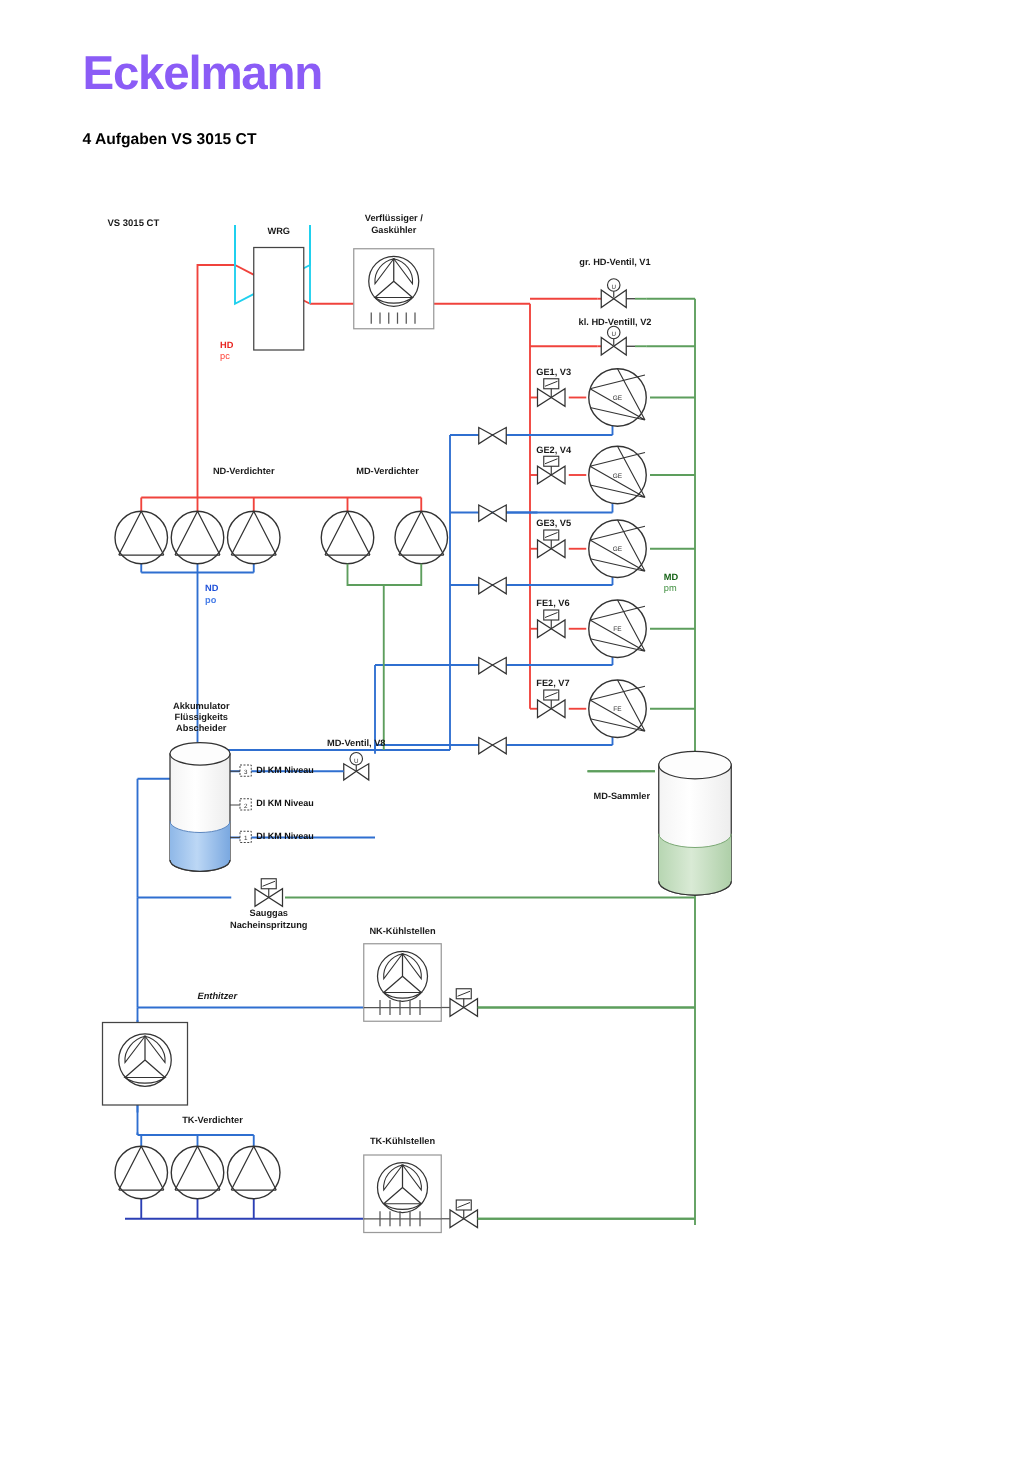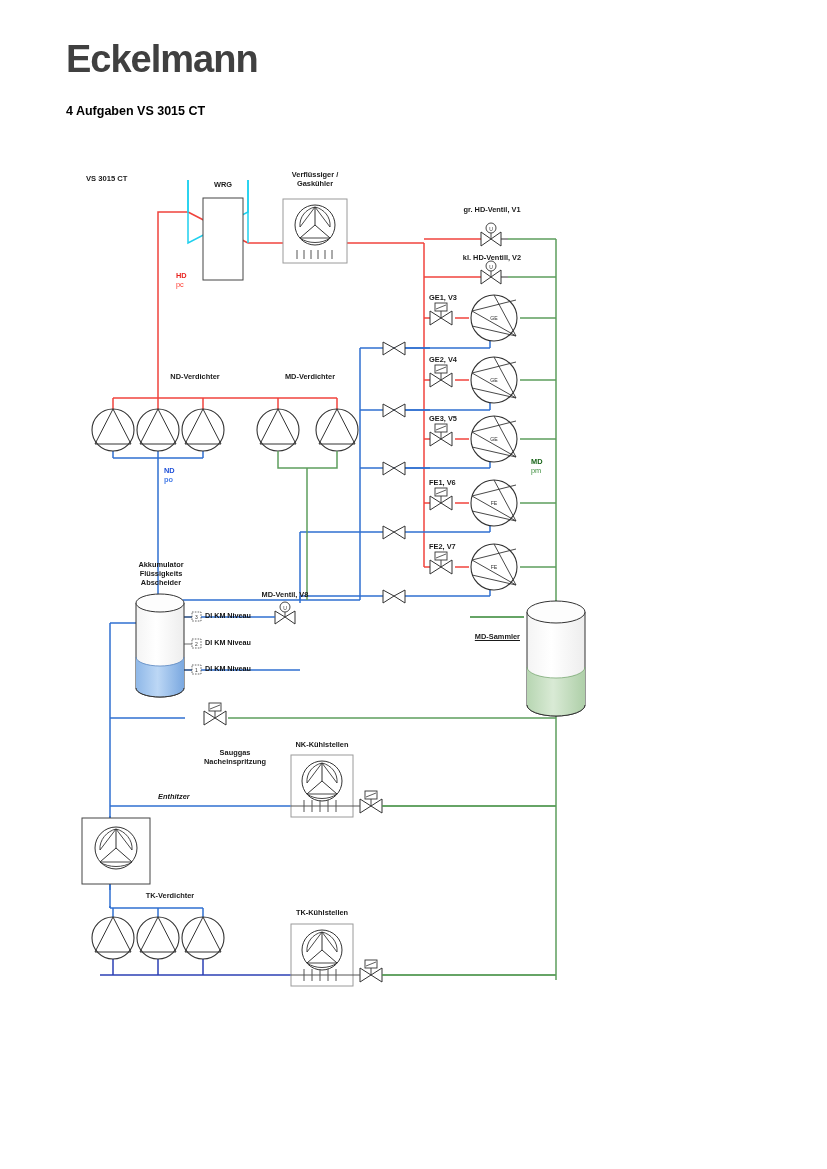--- a/index.html
+++ b/index.html
@@ -1,38 +1,38 @@
 <!DOCTYPE html>
 <html><head>
 <meta charset="utf-8">
 <style>
   html,body{margin:0;padding:0;background:#ffffff;}
   body{width:827px;height:1169px;position:relative;font-family:"Liberation Sans",sans-serif;color:#000;}
   .page{position:absolute;inset:0;width:827px;height:1169px;}
 
   
-  .brand{position:absolute;left:66px;top:38px;font-size:38px;font-weight:bold;color:#404040;letter-spacing:-1px;}
+  .brand{position:absolute;left:66px;top:38px;font-size:38px;font-weight:bold;color:#8b5cf6;letter-spacing:-1px;}
   .h1{position:absolute;left:66px;top:104px;font-size:12.5px;font-weight:bold;color:#000;}
   .intro{position:absolute;left:66px;top:138px;font-size:12.5px;color:#111;}
   .intro sub{font-size:9px;vertical-align:-3px;}
 
   
   .footer{position:absolute;left:0;top:1121px;width:827px;height:20px;font-size:12px;color:#111;}
   .footer .fl{position:absolute;left:66px;top:0;}
   .footer .fc{position:absolute;left:380px;top:0;}
   .footer .fr{position:absolute;right:61px;top:0;}
 
   
   .stage{position:absolute;left:0;top:0;width:827px;height:1169px;}
   .svgwrap{position:absolute;left:0;top:0;}
 
   
   .lbl{position:absolute;font-size:7.4px;font-weight:bold;color:#1a1a1a;white-space:nowrap;line-height:1.22;}
   .lbl.c{transform:translateX(-50%);text-align:center;}
-  .lbl.r{transform:translateX(-100%);text-align:left;text-decoration:underline;}
+  .lbl.r{transform:translateX(-100%);text-align:left;}
   .lbl.hd{color:#e8231f;font-weight:bold;}
   .lbl.hd .u{display:block;font-weight:normal;color:#ff3b30;}
   .lbl.nd{color:#1d4fd8;font-weight:bold;}
   .lbl.nd .u{display:block;font-weight:bold;color:#4a7fe8;}
   .lbl.md{color:#166316;font-weight:bold;}
   .lbl.md .u{display:block;font-weight:normal;color:#3f8f3f;}
   .lbl.vs{font-size:7.6px;}
   .sensorlbl{position:absolute;font-size:7.2px;font-weight:bold;color:#111;white-space:nowrap;}
 </style>
 </head>
@@ -540,21 +540,21 @@
       <span>Flüssigkeits</span><br>
       <span>Abscheider</span>
     </div>
 
     <div class="sensorlbl" style="left:205px;top:611px;">DI KM Niveau</div>
     <div class="sensorlbl" style="left:205px;top:638px;">DI KM Niveau</div>
     <div class="sensorlbl" style="left:205px;top:664px;">DI KM Niveau</div>
 
     <div class="lbl r" style="left:520px;top:632px;">MD-Sammler</div>
 
-    <div class="lbl c" style="left:215px;top:748px;margin-left:20px;">
+    <div class="lbl c" style="left:215px;top:726px;">
       <span>Sauggas</span><br>
       <span>Nacheinspritzung</span>
     </div>
 
     <div class="lbl c" style="left:322px;top:740px;">NK-Kühlstellen</div>
     <div class="lbl c" style="left:322px;top:908px;">TK-Kühlstellen</div>
     <div class="lbl" style="left:158px;top:792px;font-style:italic;">Enthitzer</div>
 
   </div>
 

